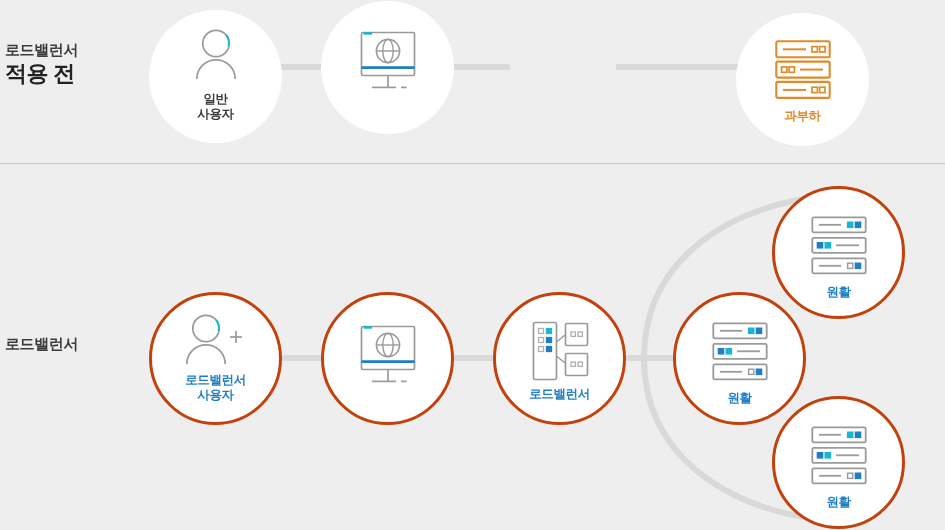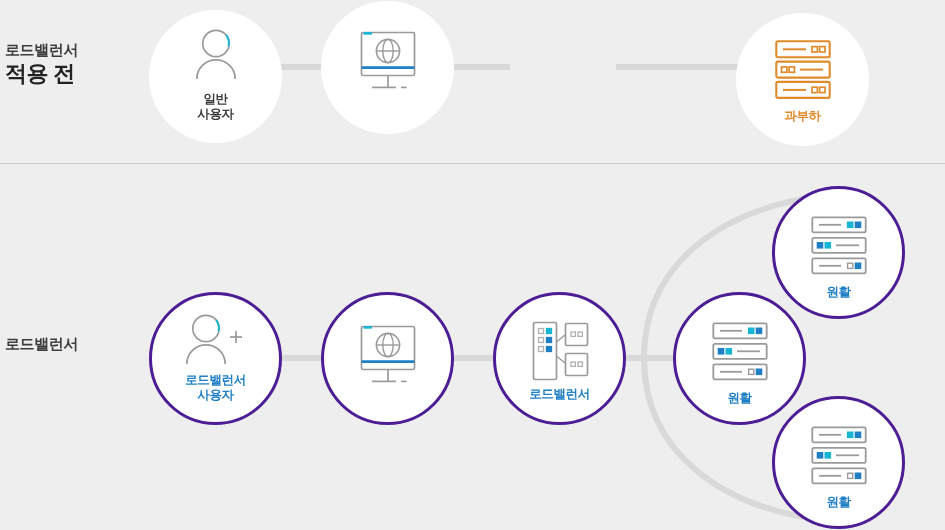--- a/index.html
+++ b/index.html
@@ -41,21 +41,21 @@
     position:absolute;
     border-radius:50%;
     background:#ffffff;
     box-sizing:border-box;
     display:flex;
     flex-direction:column;
     align-items:center;
     justify-content:flex-start;
   }
   .node.plain{border:none;}
-  .node.ring{border:3px solid #4c1d95;}
+  .node.ring{border:3px solid #c2410c;}
 
   .node .ico{
     position:absolute;
     left:50%;
     transform:translateX(-50%);
   }
   .node .cap{
     position:absolute;
     left:0;right:0;
     text-align:center;

